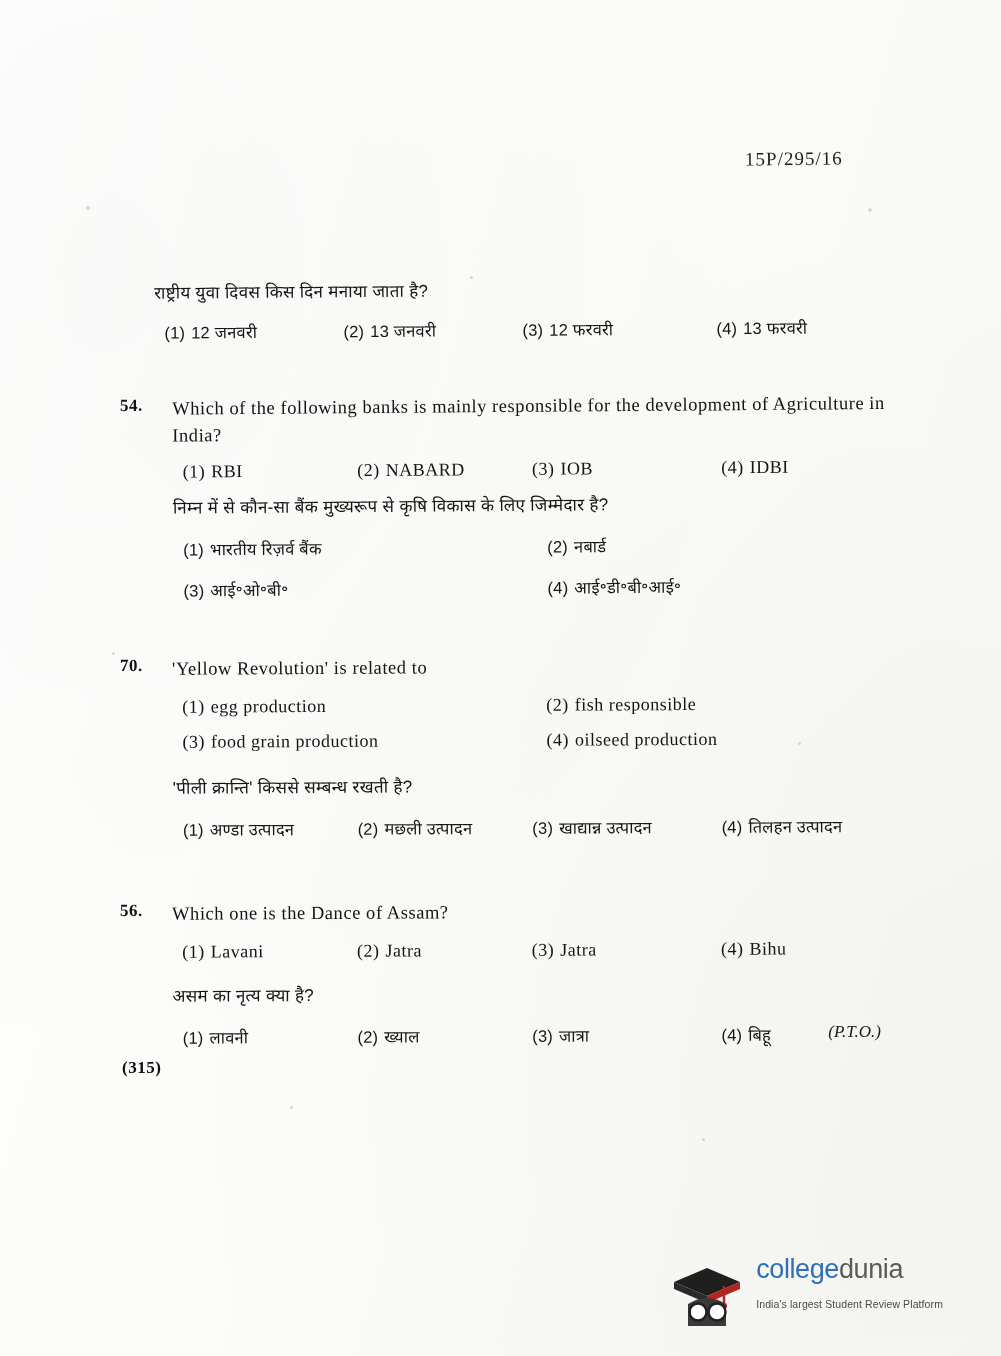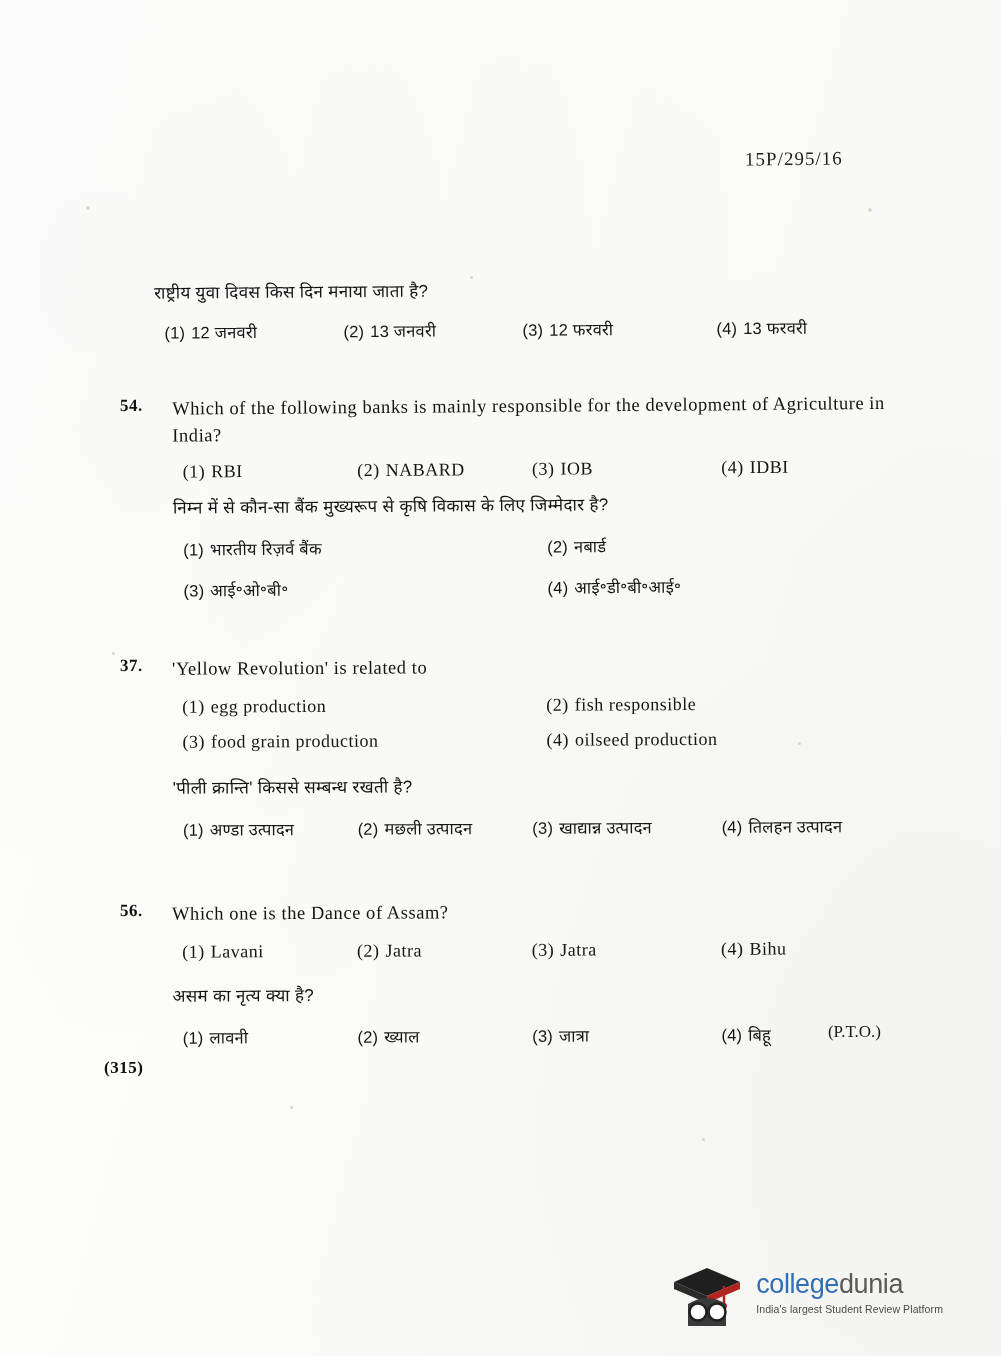--- a/index.html
+++ b/index.html
@@ -112,70 +112,70 @@
   .c4u > .opt:nth-child(3) { width: 26%; }
   .c4u > .opt:nth-child(4) { width: 26%; }
 
   .indent { padding-left: 10px; }
 
   .pto {
     position: absolute;
     right: 120px;
     top: 1022px;
     font-family: "Liberation Serif", serif;
+    font-style: italic;
     font-size: 17px;
     color: #1a1a1a;
   }
   .page-number {
     position: absolute;
     left: 0; right: 0;
     top: 1036px;
     text-align: center;
     font-family: "Liberation Serif", serif;
     font-size: 18px;
     color: #1a1a1a;
   }
   .footer-code {
     position: absolute;
-    left: 104px;
+    left: 122px;
     top: 1058px;
     font-family: "Liberation Serif", serif;
     font-weight: bold;
     font-size: 17px;
     letter-spacing: .5px;
     color: #111;
   }
 
   
   .logo {
     position: absolute;
     right: 58px;
     bottom: 26px;
     display: flex;
-    align-items: center;
     gap: 10px;
   }
   .logo-mark {
     width: 78px;
     height: 74px;
     position: relative;
   }
   .logo-text .brand {
     font-family: "Liberation Sans", sans-serif;
     font-size: 27px;
     letter-spacing: -0.4px;
     line-height: 1;
   }
   .brand .c1 { color: #2f6fb5; }
   .brand .c2 { color: #5b5b5b; }
   .logo-text .tag {
     font-family: "Liberation Sans", sans-serif;
     font-size: 10.5px;
     color: #4a4a4a;
-    margin-top: 5px;
+    margin-top: 15px;
     letter-spacing: .1px;
   }
 
   
   .skew1 { transform: rotate(-0.45deg); transform-origin: left top; }
   .skew2 { transform: rotate(-0.3deg); transform-origin: left top; }
 </style>
 </head>
 <body>
 
@@ -220,21 +220,21 @@
         <div class="opts c2" style="margin-top:16px; padding-left:10px;">
           <div class="opt opt-hi" style="margin-bottom:18px;"><span class="mark">(1)</span><span>भारतीय रिज़र्व बैंक</span></div>
           <div class="opt opt-hi" style="margin-bottom:18px;"><span class="mark">(2)</span><span>नबार्ड</span></div>
           <div class="opt opt-hi"><span class="mark">(3)</span><span>आई॰ओ॰बी॰</span></div>
           <div class="opt opt-hi"><span class="mark">(4)</span><span>आई॰डी॰बी॰आई॰</span></div>
         </div>
       </div>
     </div>
 
     <div class="qblock skew2" style="margin-top:46px; margin-bottom:40px;">
-      <div class="qnum">37.</div>
+      <div class="qnum">70.</div>
       <div class="qbody">
         <div class="stem-en">'Yellow Revolution' is related to</div>
         <div class="opts c2" style="margin-top:14px; padding-left:10px;">
           <div class="opt" style="margin-bottom:14px;"><span class="mark">(1)</span><span>egg production</span></div>
           <div class="opt" style="margin-bottom:14px;"><span class="mark">(2)</span><span>fish responsible</span></div>
           <div class="opt"><span class="mark">(3)</span><span>food grain production</span></div>
           <div class="opt"><span class="mark">(4)</span><span>oilseed production</span></div>
         </div>
         <div class="stem-hi" style="margin-top:14px;">'पीली क्रान्ति' किससे सम्बन्ध रखती है?</div>
         <div class="opts c4u" style="margin-top:16px; padding-left:10px;">

